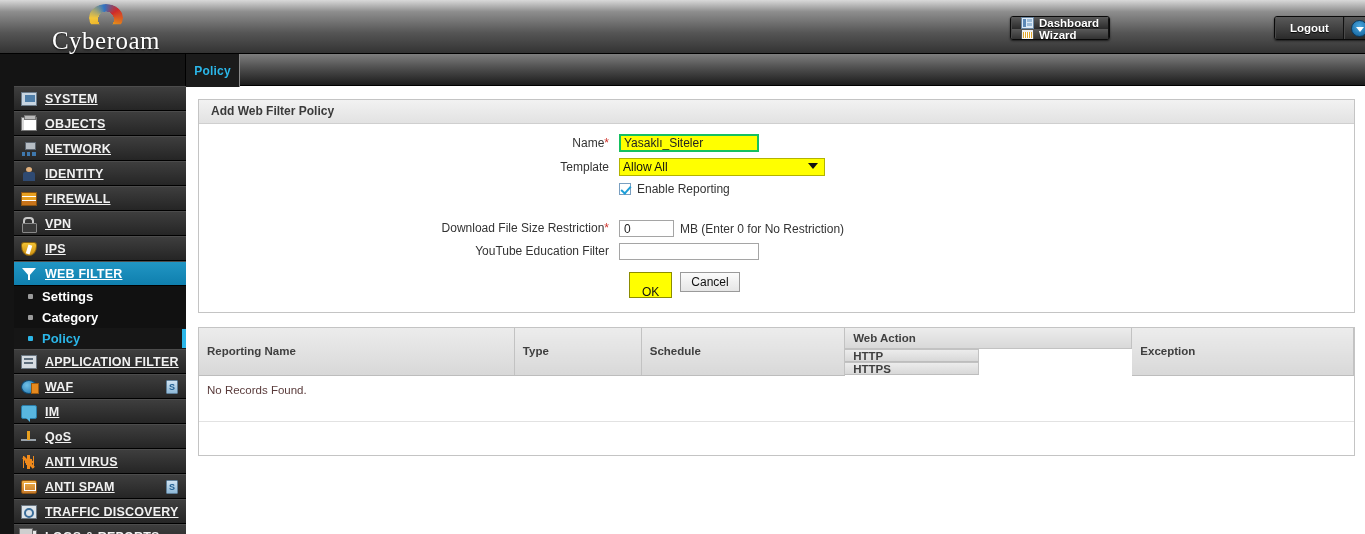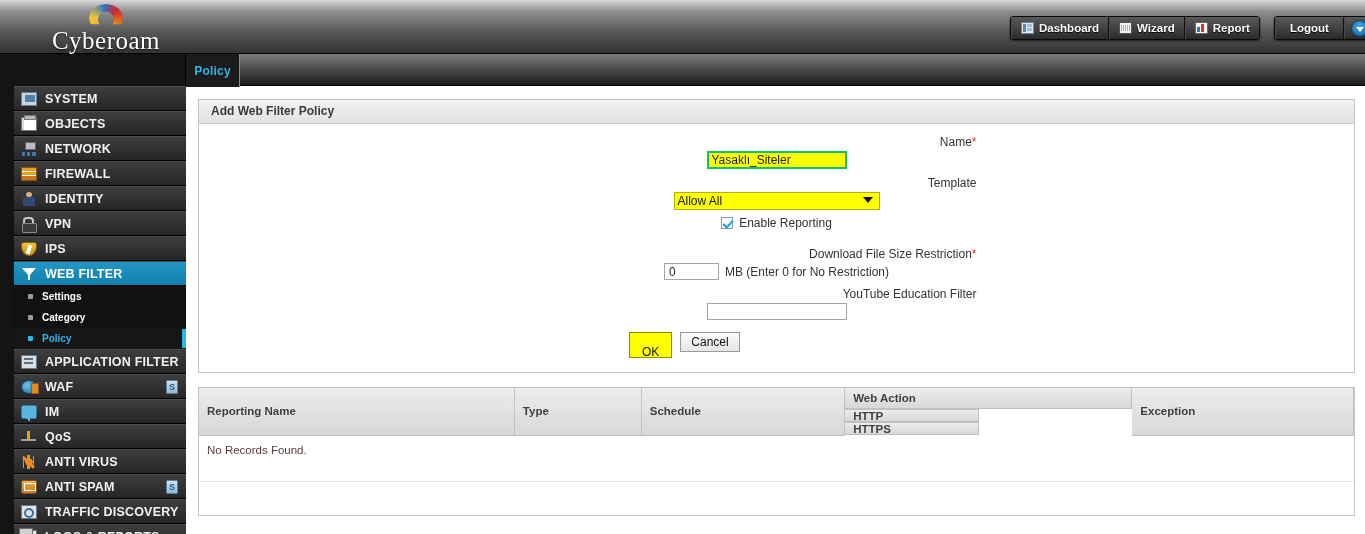--- a/index.html
+++ b/index.html
@@ -90,30 +90,30 @@
   }
   #sidebar-inner { position:absolute; left:14px; top:32px; width:172px; }
   .nav {
     height:25px; display:flex; align-items:center; gap:8px; padding-left:7px;
     background:linear-gradient(to bottom,#3e3e3e,#252525);
     border-top:1px solid #4c4c4c; border-bottom:1px solid #000;
     color:#f1f1f1; font-size:12.5px; font-weight:bold; cursor:pointer;
     position:relative; white-space:nowrap;
   }
   .nav.active { background:linear-gradient(to bottom,#2196c4,#0f7fae); color:#fff; }
-  .nav .label { flex:1; letter-spacing:.2px; }
+  .nav .label { flex:1; letter-spacing:.2px;text-decoration:underline; }
   .badge-s {
     width:12px; height:14px; margin-right:8px; flex:none;
     background:linear-gradient(to bottom,#cfe3f2,#8fb9d8);
     border:1px solid #5f7f99; border-radius:1px;
     color:#1f5e91; font-size:9px; font-weight:bold; line-height:12px; text-align:center;
   }
   .sub {
     height:21px; display:flex; align-items:center; gap:9px; padding-left:14px;
-    background:#111111; color:#ffffff; font-size:10px; font-weight:bold; cursor:pointer;
+    background:#111111; color:#ffffff; font-size:13px; font-weight:bold; cursor:pointer;
     position:relative;
   }
   .sub .dot { width:5px; height:5px; background:#9a9a9a; border-radius:1px; flex:none; }
   .sub.active { color:#2bb6e8; background:#161616; }
   .sub.active .dot { background:#2bb6e8; }
   .sub.active:after {
     content:""; position:absolute; right:0; top:1px; width:4px; height:19px; background:#2bb6e8;
   }
 
   
@@ -159,21 +159,21 @@
 
   .panel { margin:12px 10px 0 12px; border:1px solid #c4c4c4; background:#fff; }
   .panel-head {
     height:24px; line-height:23px; padding-left:12px;
     background:linear-gradient(to bottom,#f2f2f2,#e2e2e2);
     border-bottom:1px solid #cfcfcf;
     font-weight:bold; font-size:12px; color:#3a3a3a;
   }
   .panel-body { padding:10px 0 14px 0; }
 
-  .frow { display:flex; align-items:center; margin-bottom:6px;flex-direction:column; }
+  .frow { display:flex; align-items:center; margin-bottom:6px; }
   .flabel { width:420px; text-align:right; padding-right:10px; color:#333; font-size:12px; line-height:17px; }
   .req { color:#d0342c; }
   .fctrl { display:flex; align-items:center; gap:6px; }
 
   input.txt {
     height:17px; border:1px solid #a5a5a5; background:#fff; padding:0 4px;
     font-family:"Liberation Sans", sans-serif; font-size:12px; color:#222;
   }
   #name-input {
     width:140px; background:#ffff00; border:2px solid #15c060; height:18px; padding:0 3px;
@@ -230,21 +230,21 @@
 <div id="topbar">
 
   <div id="logo-wrap">
     <div id="logo-mark">
         <div class="arc"></div>
       </div>
     <div id="logo-text">Cyberoam</div>
     <div id="logo-model">CR35iNG - 10.6.1 MR-2</div>
   </div>
 
-  <div class="tbtn-group" style="left:1010px;">
+  <div class="tbtn-group" style="left:1010px;flex-direction:column;">
     <div class="tbtn">
       <span class="ico ico-dash"></span>
       <span>Dashboard</span>
     </div>
     <div class="tbtn">
       <span class="ico ico-wiz"></span>
       <span>Wizard</span>
     </div>
     <div class="tbtn">
       <span class="ico ico-rep"></span>
@@ -276,26 +276,26 @@
     </div>
     <div class="nav">
       <span class="gi gi-objects"></span>
       <span class="label">OBJECTS</span>
     </div>
     <div class="nav">
       <span class="gi gi-network"></span>
       <span class="label">NETWORK</span>
     </div>
     <div class="nav">
+      <span class="gi gi-identity"></span>
+      <span class="label">IDENTITY</span>
+    </div>
+    <div class="nav">
       <span class="gi gi-firewall"></span>
       <span class="label">FIREWALL</span>
-    </div>
-    <div class="nav">
-      <span class="gi gi-identity"></span>
-      <span class="label">IDENTITY</span>
     </div>
     <div class="nav">
       <span class="gi gi-vpn"></span>
       <span class="label">VPN</span>
     </div>
     <div class="nav">
       <span class="gi gi-ips"></span>
       <span class="label">IPS</span>
     </div>
 
@@ -381,21 +381,21 @@
       </div>
 
       <div class="frow">
         <div class="flabel"></div>
         <div class="fctrl">
           <span class="chk"></span>
           <span class="hint">Enable Reporting</span>
         </div>
       </div>
 
-      <div class="frow" style="margin-top:16px;">
+      <div class="frow" style="margin-top:24px;">
         <div class="flabel">
           <span>Download File Size Restriction</span><span class="req">*</span>
         </div>
         <div class="fctrl">
           <input class="txt" id="dl-input" type="text" value="0" style="">
           <span class="hint">MB (Enter 0 for No Restriction)</span>
         </div>
       </div>
 
       <div class="frow">

